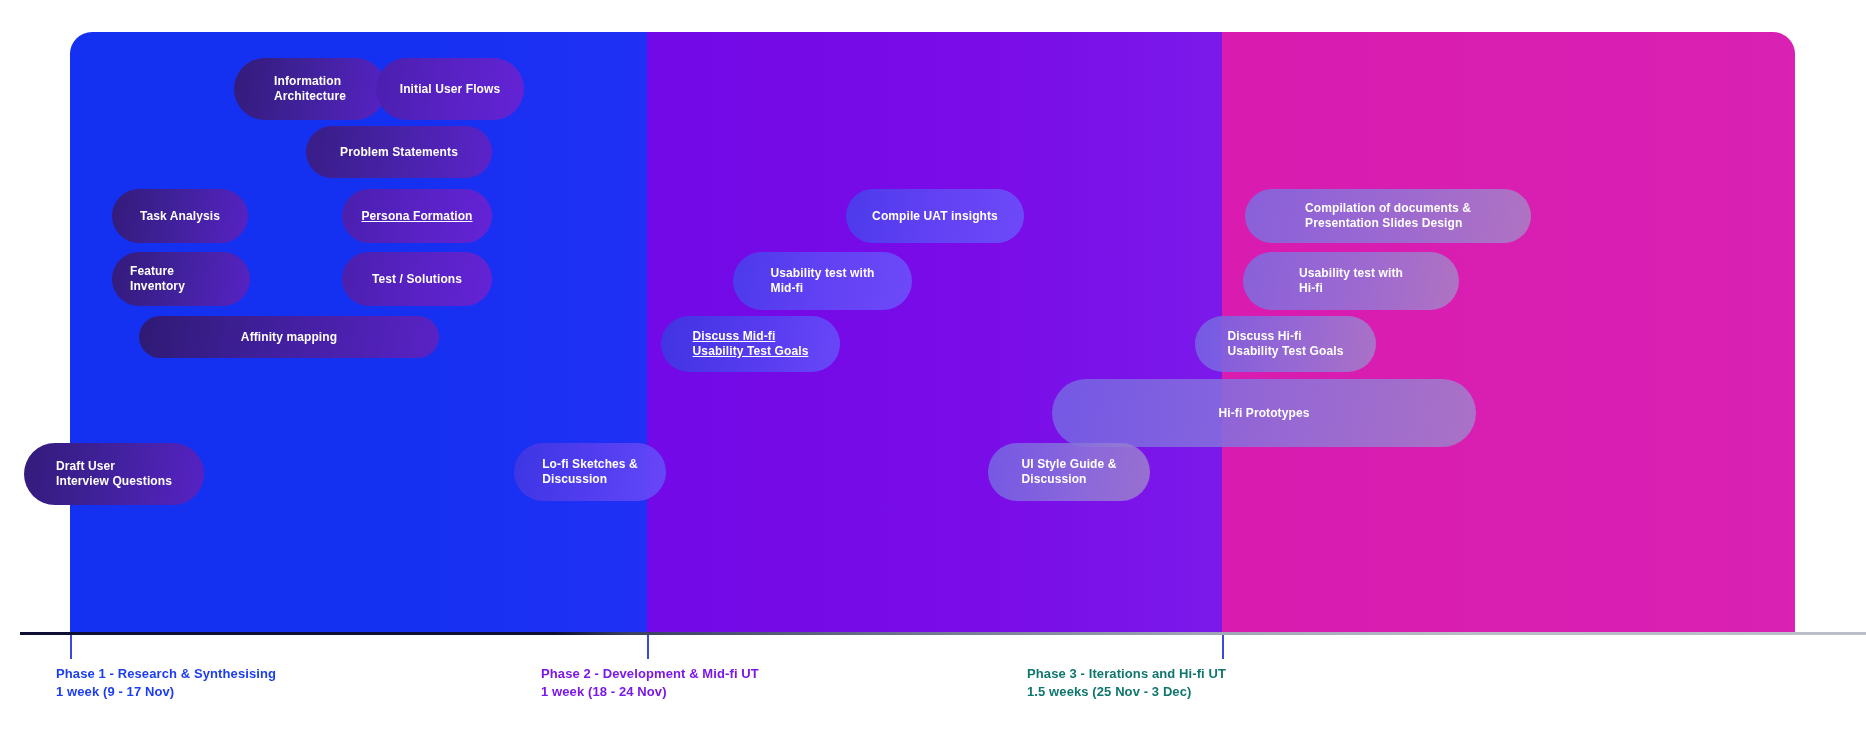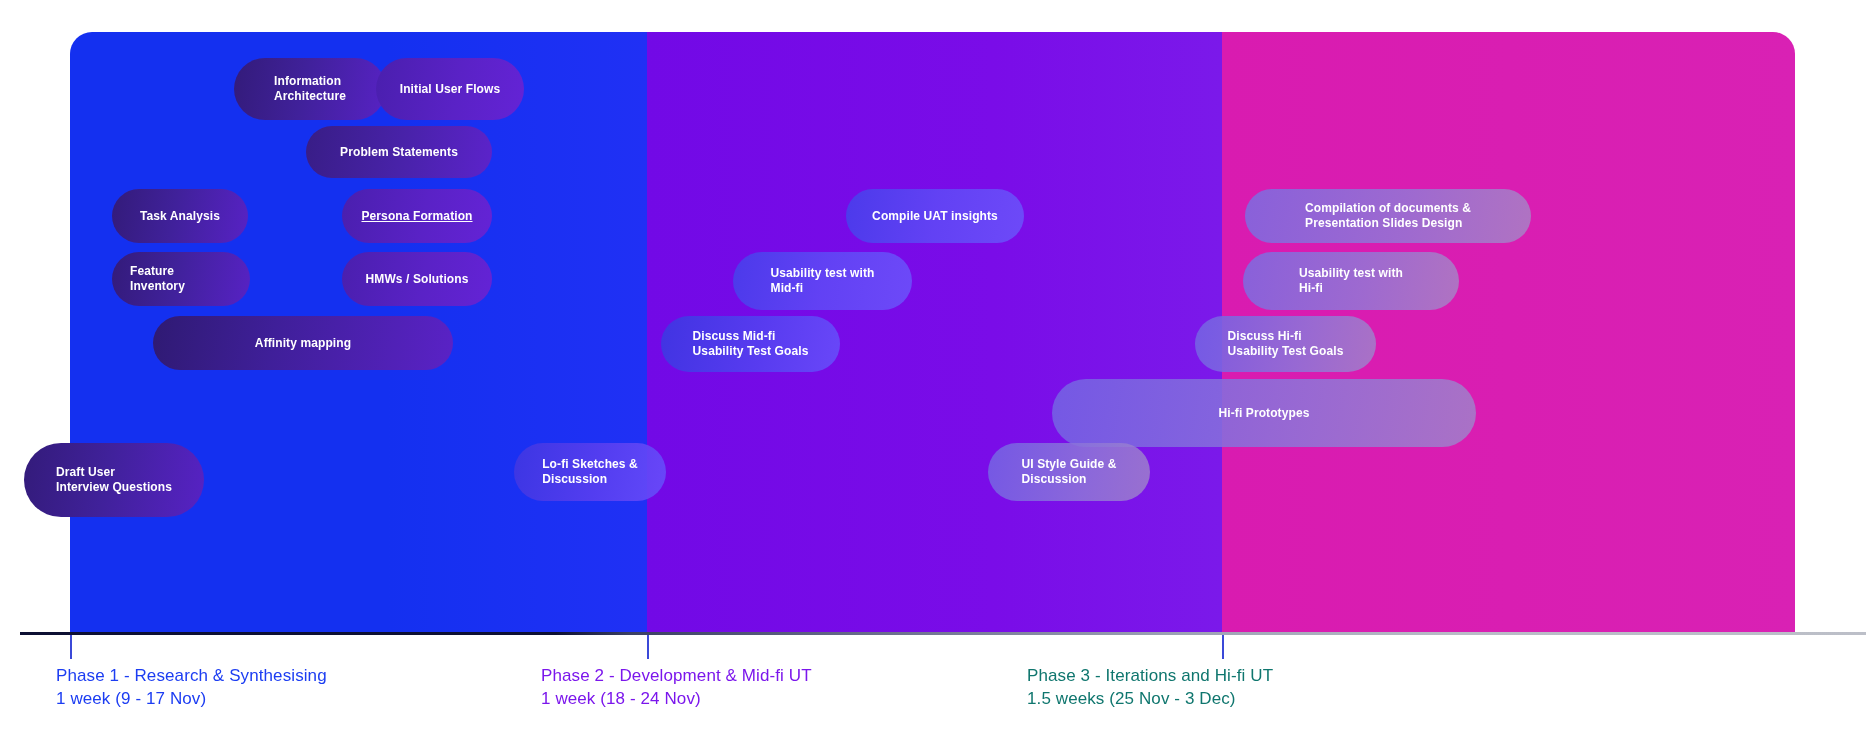--- a/index.html
+++ b/index.html
@@ -97,22 +97,22 @@
   .skin-f { background: linear-gradient(100deg, rgba(62,54,226,0.95) 0%, rgba(86,62,240,0.95) 55%, rgba(104,76,250,0.92) 100%); }
 
   
   .skin-g { background: linear-gradient(100deg, rgba(126,106,224,0.88) 0%, rgba(146,120,214,0.84) 55%, rgba(166,136,198,0.8) 100%); }
   .skin-h { background: linear-gradient(100deg, rgba(116,96,228,0.9) 0%, rgba(142,118,216,0.86) 60%, rgba(160,132,202,0.82) 100%); }
 
   
   .caption {
     position: absolute;
     top: 665px;
-    font-weight: normal;
-    font-size: 17px;
+    font-weight: bold;
+    font-size: 13px;
     line-height: 1.35;
     letter-spacing: 0.1px;
     white-space: pre-line;
   }
   .caption.c1 { left: 56px; color: #1c3df2; }
   .caption.c2 { left: 541px; color: #7b16ec; }
   .caption.c3 { left: 1027px; color: #0f766e; }
 </style>
 </head>
 <body>
@@ -129,34 +129,34 @@
   <div class="pill skin-b" style="left:376px; top:58px; width:148px; height:62px;">Initial User Flows</div>
 
   <div class="pill skin-c" style="left:306px; top:126px; width:186px; height:52px;">Problem Statements</div>
 
   <div class="pill skin-a" style="left:112px; top:189px; width:136px; height:54px;">Task Analysis</div>
 
   <div class="pill skin-b" style="left:342px; top:189px; width:150px; height:54px;text-decoration:underline;">Persona Formation</div>
 
   <div class="pill skin-a" style="left:112px; top:252px; width:138px; height:54px;">Feature Inventory</div>
 
-  <div class="pill skin-b" style="left:342px; top:252px; width:150px; height:54px;">HMWs / Solutions</div>
+  <div class="pill skin-b" style="left:342px; top:252px; width:150px; height:54px;">Test / Solutions</div>
 
-  <div class="pill skin-d" style="left:153px; top:316px; width:300px; height:54px;">Affinity mapping</div>
+  <div class="pill skin-d" style="left:139px; top:316px; width:300px; height:42px;">Affinity mapping</div>
 
 
-  <div class="pill skin-a" style="left:24px; top:443px; width:180px; height:74px;">Draft User
+  <div class="pill skin-a" style="left:24px; top:443px; width:180px; height:62px;">Draft User
 Interview Questions</div>
 
   <div class="pill skin-e" style="left:846px; top:189px; width:178px; height:54px;">Compile UAT insights</div>
 
   <div class="pill skin-e" style="left:733px; top:252px; width:179px; height:58px;">Usability test with
 Mid-fi</div>
 
-  <div class="pill skin-f" style="left:661px; top:316px; width:179px; height:56px;">Discuss Mid-fi
+  <div class="pill skin-f" style="left:661px; top:316px; width:179px; height:56px;text-decoration:underline;">Discuss Mid-fi
 Usability Test Goals</div>
 
 
   <div class="pill skin-f" style="left:514px; top:443px; width:152px; height:58px;">Lo-fi Sketches &amp;
 Discussion</div>
 
   <div class="pill skin-g" style="left:1245px; top:189px; width:286px; height:54px;">Compilation of documents &amp;
 Presentation Slides Design</div>
 
   <div class="pill skin-g" style="left:1243px; top:252px; width:216px; height:58px;">Usability test with

